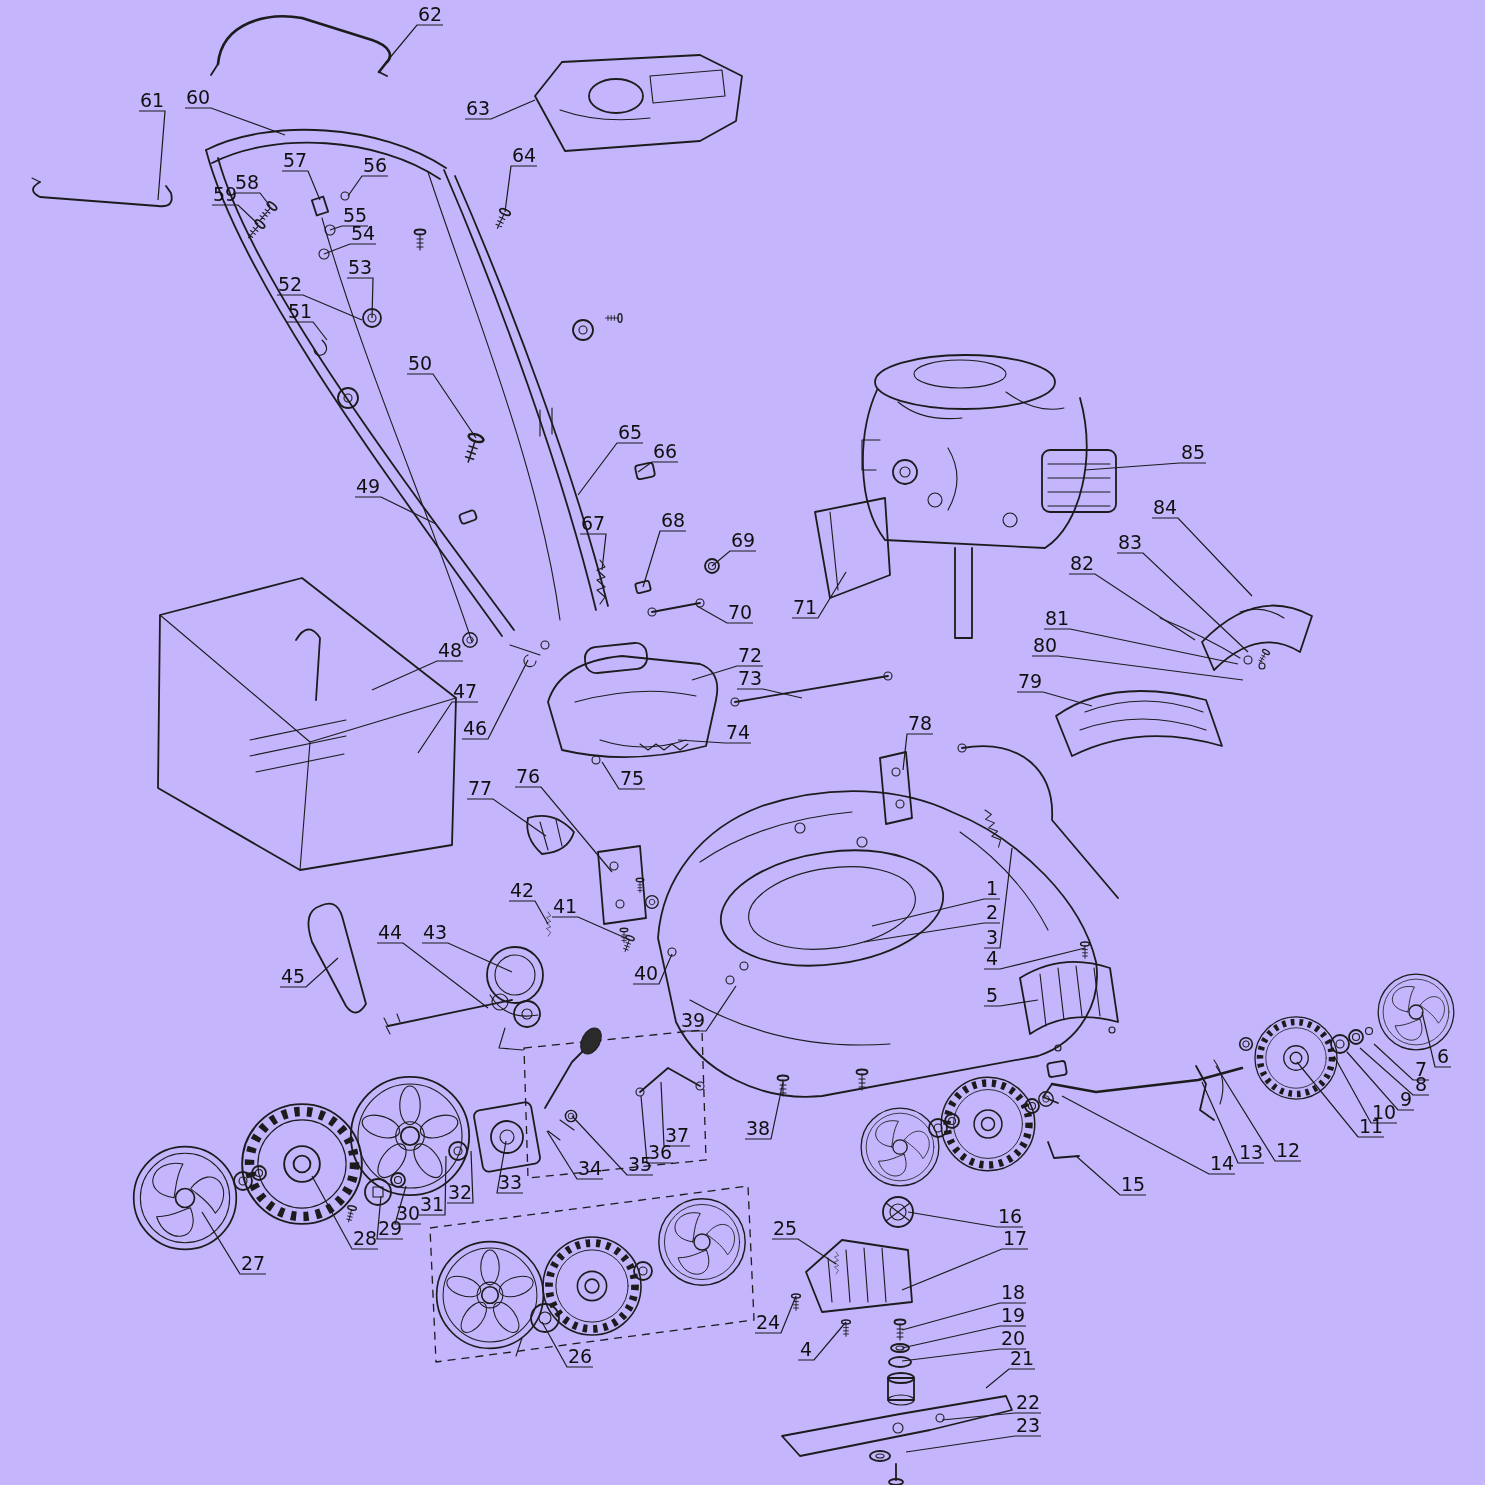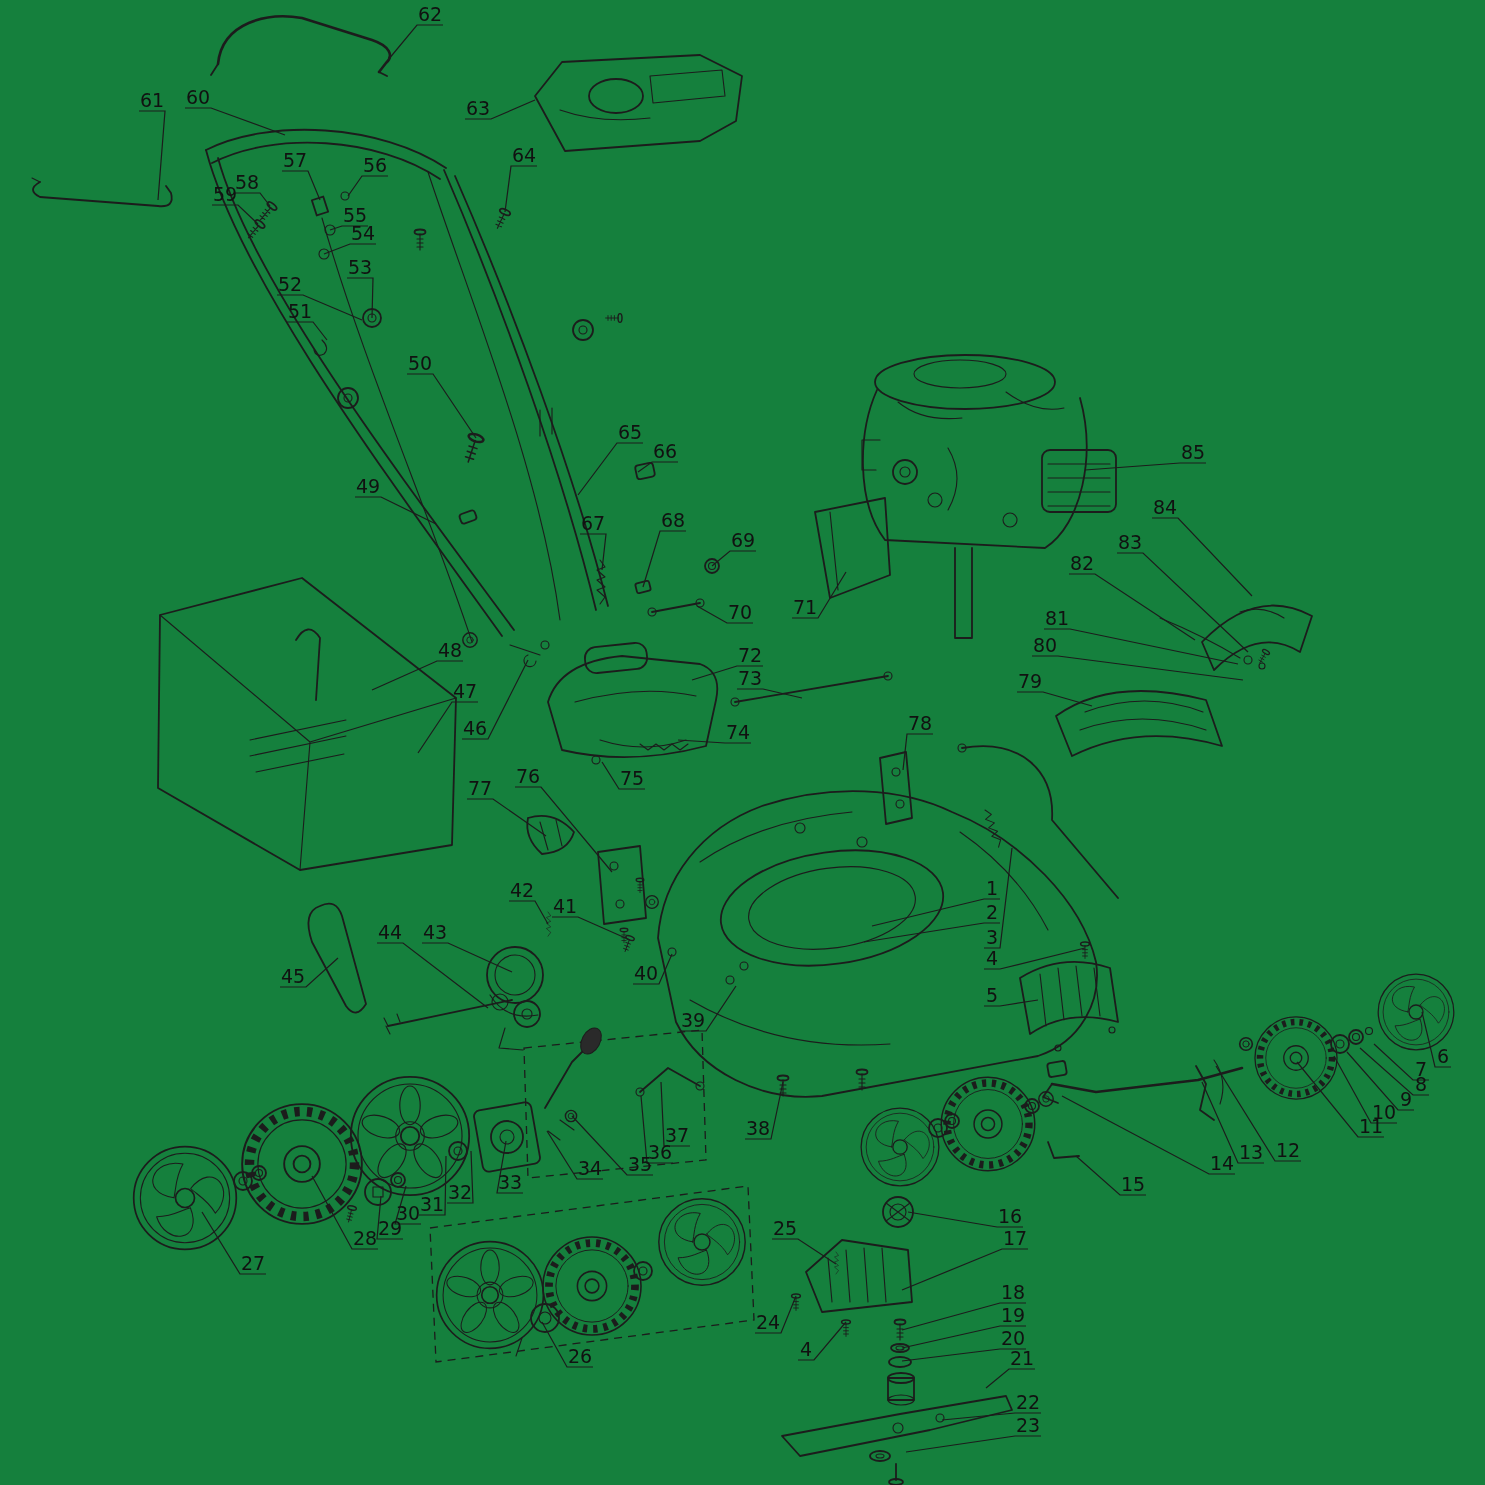--- a/index.html
+++ b/index.html
@@ -1,16 +1,16 @@
 <!DOCTYPE html>
 <html><head>
 <meta charset="utf-8">
 <style>
   html,body{margin:0;padding:0;background:#fff;}
-  #stage{position:relative;width:1485px;height:1485px;background:#15803d;overflow:hidden;}
+  #stage{position:relative;width:1485px;height:1485px;background:#c4b5fd;overflow:hidden;}
   svg{position:absolute;left:0;top:0;}
   .ln{fill:none;stroke:#1c1c1c;stroke-width:1.8;stroke-linecap:round;stroke-linejoin:round;}
   .ln2{fill:none;stroke:#1c1c1c;stroke-width:2.6;stroke-linecap:round;stroke-linejoin:round;}
   .thin{fill:none;stroke:#1c1c1c;stroke-width:1.1;stroke-linecap:round;stroke-linejoin:round;}
   .dash{fill:none;stroke:#1c1c1c;stroke-width:1.3;stroke-dasharray:8 6;}
   .leader{stroke:#1c1c1c;stroke-width:1.2;fill:none;}
   .solid{fill:#2a2a2a;stroke:#1c1c1c;stroke-width:1;}
   text.plabel{font-family:"DejaVu Sans",sans-serif;font-size:19px;fill:#111;text-anchor:middle;}
 </style>
 </head>

